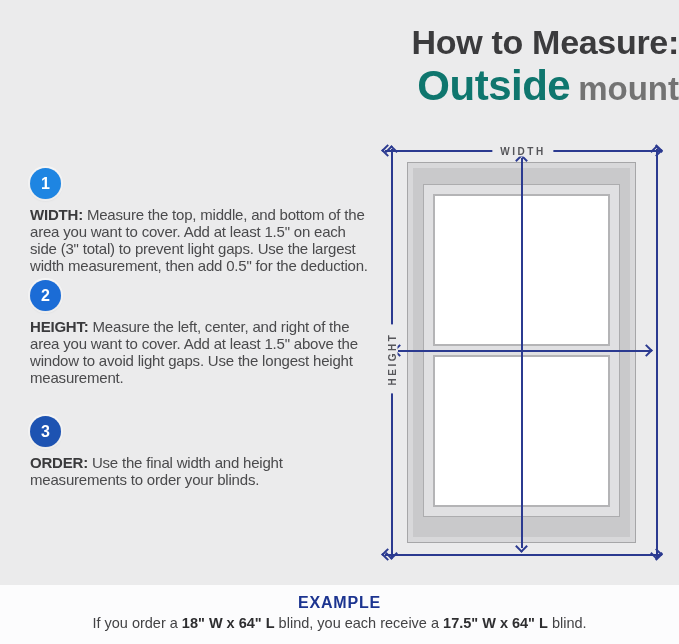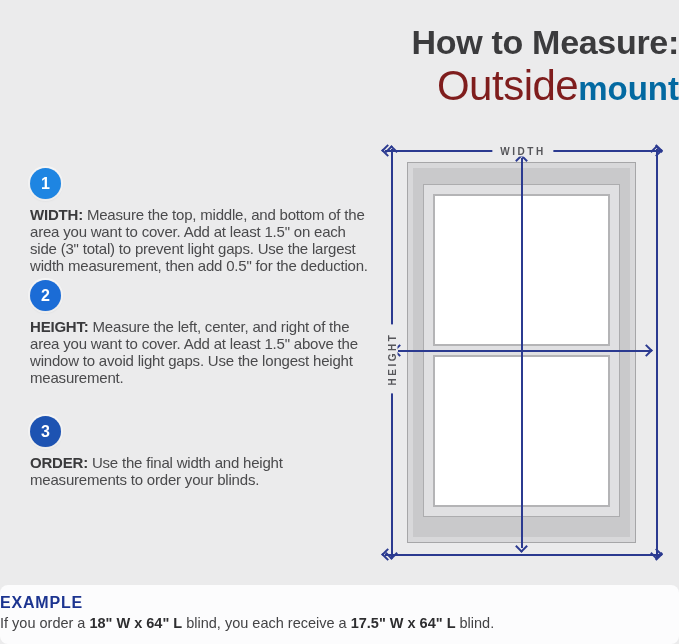--- a/index.html
+++ b/index.html
@@ -4,22 +4,22 @@
 <style>
   * { margin:0; padding:0; box-sizing:border-box; }
   html,body { width:679px; height:644px; }
   body { font-family:"Liberation Sans", sans-serif; }
   .page { position:relative; width:679px; height:644px; background:#ebebec; overflow:hidden; }
 
   
   .header { position:absolute; top:24px; left:0; width:100%; text-align:right; line-height:1.1; }
   .title-line1 { font-size:34px; font-weight:700; color:#3b3b3d; letter-spacing:-0.3px; }
   .title-line2 { margin-top:2px; }
-  .title-highlight { font-size:42px; font-weight:400; color:#7f1d1d; letter-spacing:-0.5px; }
-  .title-suffix { font-size:33px; font-weight:700; color:#0369a1; margin-left:0; }
+  .title-highlight { font-size:42px; font-weight:700; color:#0f766e; letter-spacing:-0.5px; }
+  .title-suffix { font-size:33px; font-weight:700; color:#737373; margin-left:8px; }
 
   
   .steps { position:absolute; left:30px; top:168px; width:344px; }
   .step-circle { width:31px; height:31px; border-radius:50%; color:#fff; font-size:16px; font-weight:700;
                  display:flex; align-items:center; justify-content:center;
                  box-shadow:0 0 0 2px rgba(255,255,255,0.55), 0 1px 3px rgba(0,0,0,0.18); }
   .step-text { margin-top:7px; font-size:15px; line-height:17px; letter-spacing:-0.2px; color:#4a4a4c; }
   .step-text .lead { font-weight:700; color:#3a3a3c; }
   .step + .step { margin-top:6px; }
   .step-3 { margin-top:30px !important; }
@@ -41,21 +41,21 @@
   .chev.down  { border-bottom-width:2px; border-right-width:2px; }
   .chev.left  { border-left-width:2px;   border-bottom-width:2px;}
   .chev.right { border-top-width:2px;    border-right-width:2px; }
 
   .dim-label { position:absolute; font-size:10px; font-weight:700; letter-spacing:2.5px;
                color:#56565a; background:#ebebec; padding:0 8px; white-space:nowrap; }
   .dim-label.width  { left:151px; top:21px; transform:translate(-50%,-50%); }
   .dim-label.height { left:20px; top:229px; transform:translate(-50%,-50%) rotate(-90deg); }
 
   
-  .example { position:absolute; left:0; right:0; bottom:0; height:59px; background:#fcfcfd; text-align:left;border-radius:8px; }
+  .example { position:absolute; left:0; right:0; bottom:0; height:59px; background:#fcfcfd; text-align:center; }
   .example-heading { margin-top:9px; font-size:16px; font-weight:800; color:#1c3490; letter-spacing:0.8px; }
   .example-line { margin-top:3px; font-size:14.5px; color:#434345; }
   .example-line b { color:#2e2e30; }
 </style>
 </head>
 <body>
 
 <div class="page">
 
   <div class="header">

